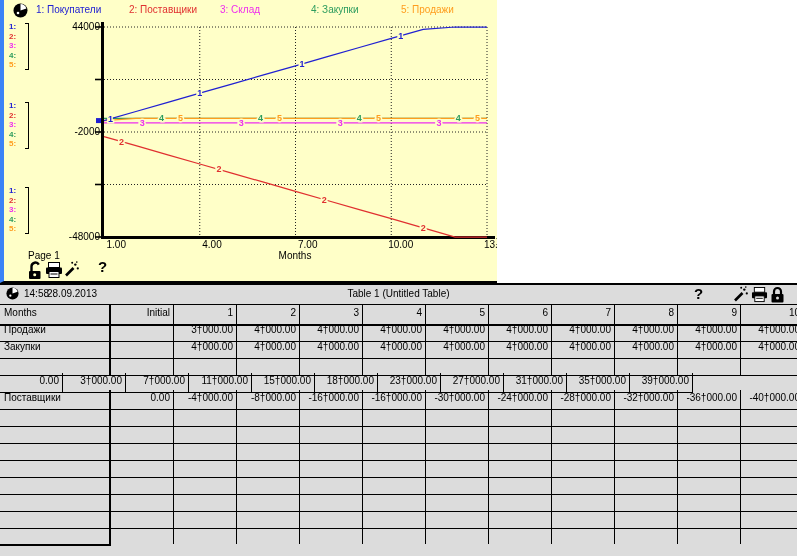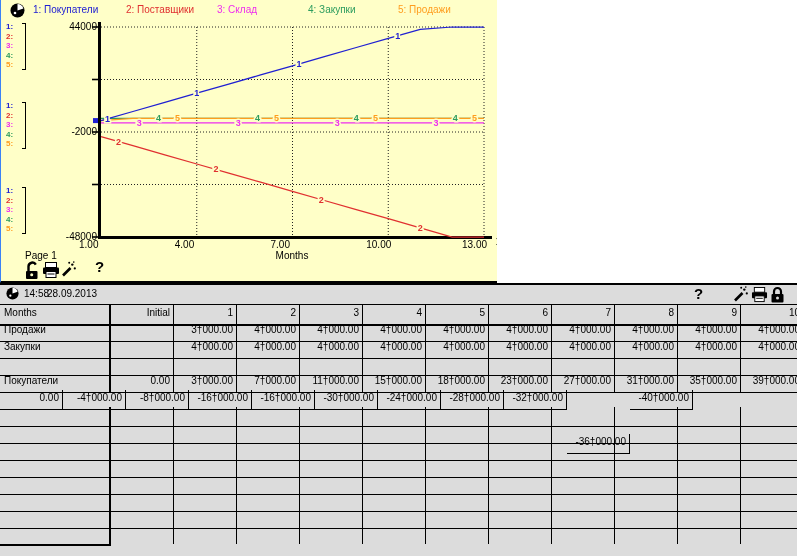--- a/index.html
+++ b/index.html
@@ -6,28 +6,28 @@
   body{
     width:797px;height:556px;position:relative;overflow:hidden;
     background:#dcdcdc;
     font-family:"Liberation Sans","DejaVu Sans",sans-serif;
     -webkit-font-smoothing:none;
   }
   
   #chart-panel{
     position:absolute;left:0;top:0;width:601px;height:283px;
     background:#ffffc8;box-sizing:border-box;
-    border-left:1px solid #3b82f6;border-right:1px solid #000;border-bottom:2px solid #000;
+    border-left:4px solid #3b82f6;border-right:1px solid #000;border-bottom:2px solid #000;
   }
   #white-area{position:absolute;left:497px;top:0;width:300px;height:283px;background:#ffffff;}
   #chart-panel *{box-sizing:border-box;}
   .abs{position:absolute;}
   .legend-item{position:absolute;top:4px;font-size:10px;white-space:nowrap;}
   .ylab{position:absolute;width:42px;text-align:right;font-size:10px;color:#000;}
-  .xlab{position:absolute;width:44px;text-align:left;font-size:10px;color:#000;}
+  .xlab{position:absolute;width:44px;text-align:right;font-size:10px;color:#000;}
   .axis-group{position:absolute;left:5px;width:20px;}
   .axis-group .num{display:block;font-size:8px;font-weight:bold;line-height:9.6px;}
   .axis-bracket{position:absolute;width:4px;
     border-top:1px solid #000;border-bottom:1px solid #000;border-right:1px solid #000;}
   .footer-text{position:absolute;font-size:10px;color:#000;white-space:nowrap;}
   .icon-btn{position:absolute;cursor:pointer;}
   .qmark{font-size:15px;font-weight:bold;color:#000;line-height:15px;}
   
   #table-section{
     position:absolute;left:0;top:283px;width:797px;height:273px;
@@ -192,20 +192,21 @@
   <div id="table-headerbar">
     <span class="hb" style="left:6px;top:2px;">
       <svg width="13" height="13" viewBox="0 0 15 15">
         <circle cx="7.5" cy="7.5" r="7" fill="#000"></circle>
         <path d="M7.5,7.5 L7.5,1 A6.5,6.5 0 0 1 13.4,5.4 Z" fill="#fff"></path>
         <circle cx="5" cy="10" r="1.3" fill="#fff"></circle>
       </svg>
     </span>
     <span class="hb" style="left:24px;">14:58</span>
     <span class="hb" style="left:47px;">28.09.2013</span>
+    <span class="hb" id="table-title">Table 1 (Untitled Table)</span>
 
     <span class="hb qmark" style="left:694px;top:1px;">?</span>
     <span class="hb" style="left:732px;top:1px;">
       <svg width="17" height="17" viewBox="0 0 17 17">
         <line x1="3" y1="14.5" x2="10.5" y2="7" stroke="#000" stroke-width="2.6"></line>
         <circle cx="12.3" cy="3.6" r="1.2" fill="#000"></circle>
         <circle cx="14.8" cy="7.4" r="1.1" fill="#000"></circle>
         <circle cx="9.2" cy="1.8" r="1" fill="#000"></circle>
         <circle cx="13.8" cy="1.1" r="0.8" fill="#000"></circle>
       </svg>
@@ -277,44 +278,44 @@
         <div class="t-cell" style="width:59px;"></div>
         <div class="t-cell" style="width:59px;"></div>
         <div class="t-cell" style="width:59px;"></div>
         <div class="t-cell" style="width:59px;"></div>
         <div class="t-cell" style="width:59px;"></div>
         <div class="t-cell" style="width:59px;"></div>
         <div class="t-cell" style="width:59px;"></div>
         <div class="t-cell" style="width:59px;"></div>
       </div>
       <div class="t-row ">
-        <div class="t-cell lab" style="width:102px;">Покупатели</div>
         <div class="t-cell" style="width:59px;">0.00</div>
         <div class="t-cell" style="width:59px;">3†000.00</div>
         <div class="t-cell" style="width:59px;">7†000.00</div>
         <div class="t-cell" style="width:59px;">11†000.00</div>
         <div class="t-cell" style="width:59px;">15†000.00</div>
         <div class="t-cell" style="width:59px;">18†000.00</div>
         <div class="t-cell" style="width:59px;">23†000.00</div>
         <div class="t-cell" style="width:59px;">27†000.00</div>
         <div class="t-cell" style="width:59px;">31†000.00</div>
         <div class="t-cell" style="width:59px;">35†000.00</div>
         <div class="t-cell" style="width:59px;">39†000.00</div>
       </div>
       <div class="t-row ">
+        <div class="t-cell lab" style="width:102px;">Поставщики</div>
         <div class="t-cell" style="width:59px;">0.00</div>
         <div class="t-cell" style="width:59px;">-4†000.00</div>
         <div class="t-cell" style="width:59px;">-8†000.00</div>
         <div class="t-cell" style="width:59px;">-16†000.00</div>
         <div class="t-cell" style="width:59px;">-16†000.00</div>
         <div class="t-cell" style="width:59px;">-30†000.00</div>
         <div class="t-cell" style="width:59px;">-24†000.00</div>
         <div class="t-cell" style="width:59px;">-28†000.00</div>
         <div class="t-cell" style="width:59px;">-32†000.00</div>
-        <div class="t-cell" style="width:59px;margin-top:44px;">-36†000.00</div>
+        <div class="t-cell" style="width:59px;">-36†000.00</div>
         <div class="t-cell" style="width:59px;">-40†000.00</div>
       </div>
       <div class="t-row ">
         <div class="t-cell lab" style="width:102px;"></div>
         <div class="t-cell" style="width:59px;"></div>
         <div class="t-cell" style="width:59px;"></div>
         <div class="t-cell" style="width:59px;"></div>
         <div class="t-cell" style="width:59px;"></div>
         <div class="t-cell" style="width:59px;"></div>
         <div class="t-cell" style="width:59px;"></div>

